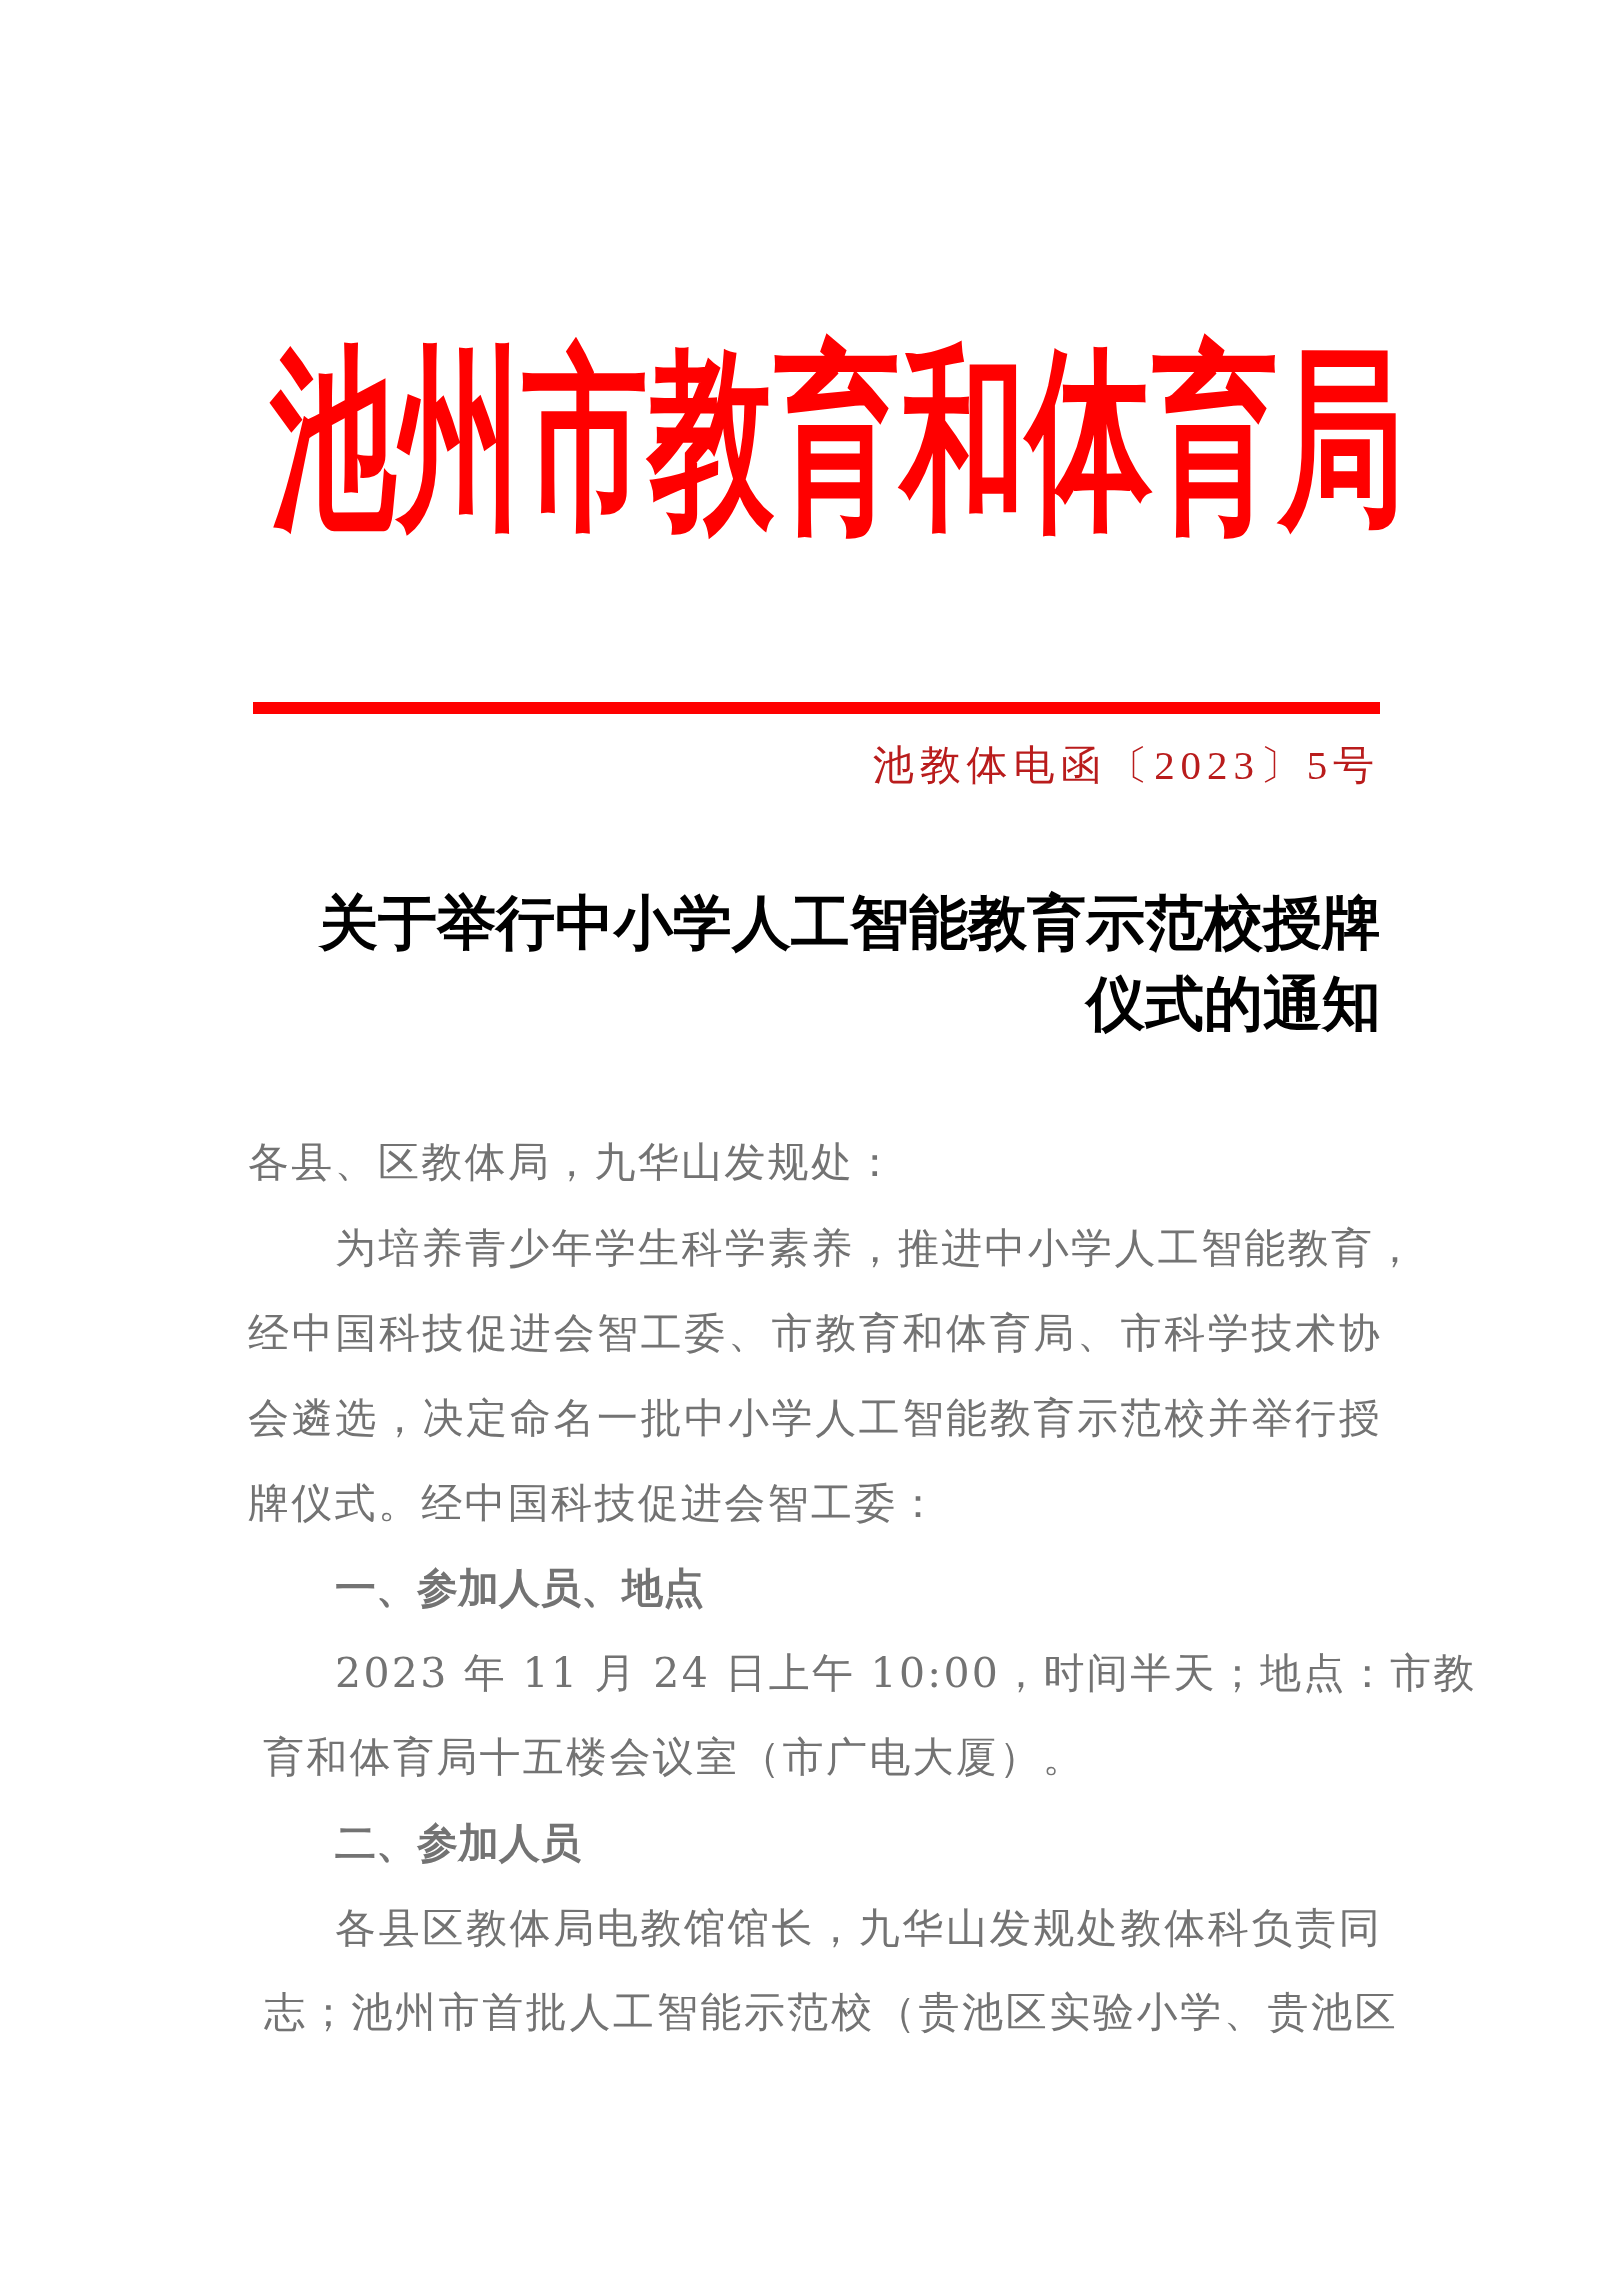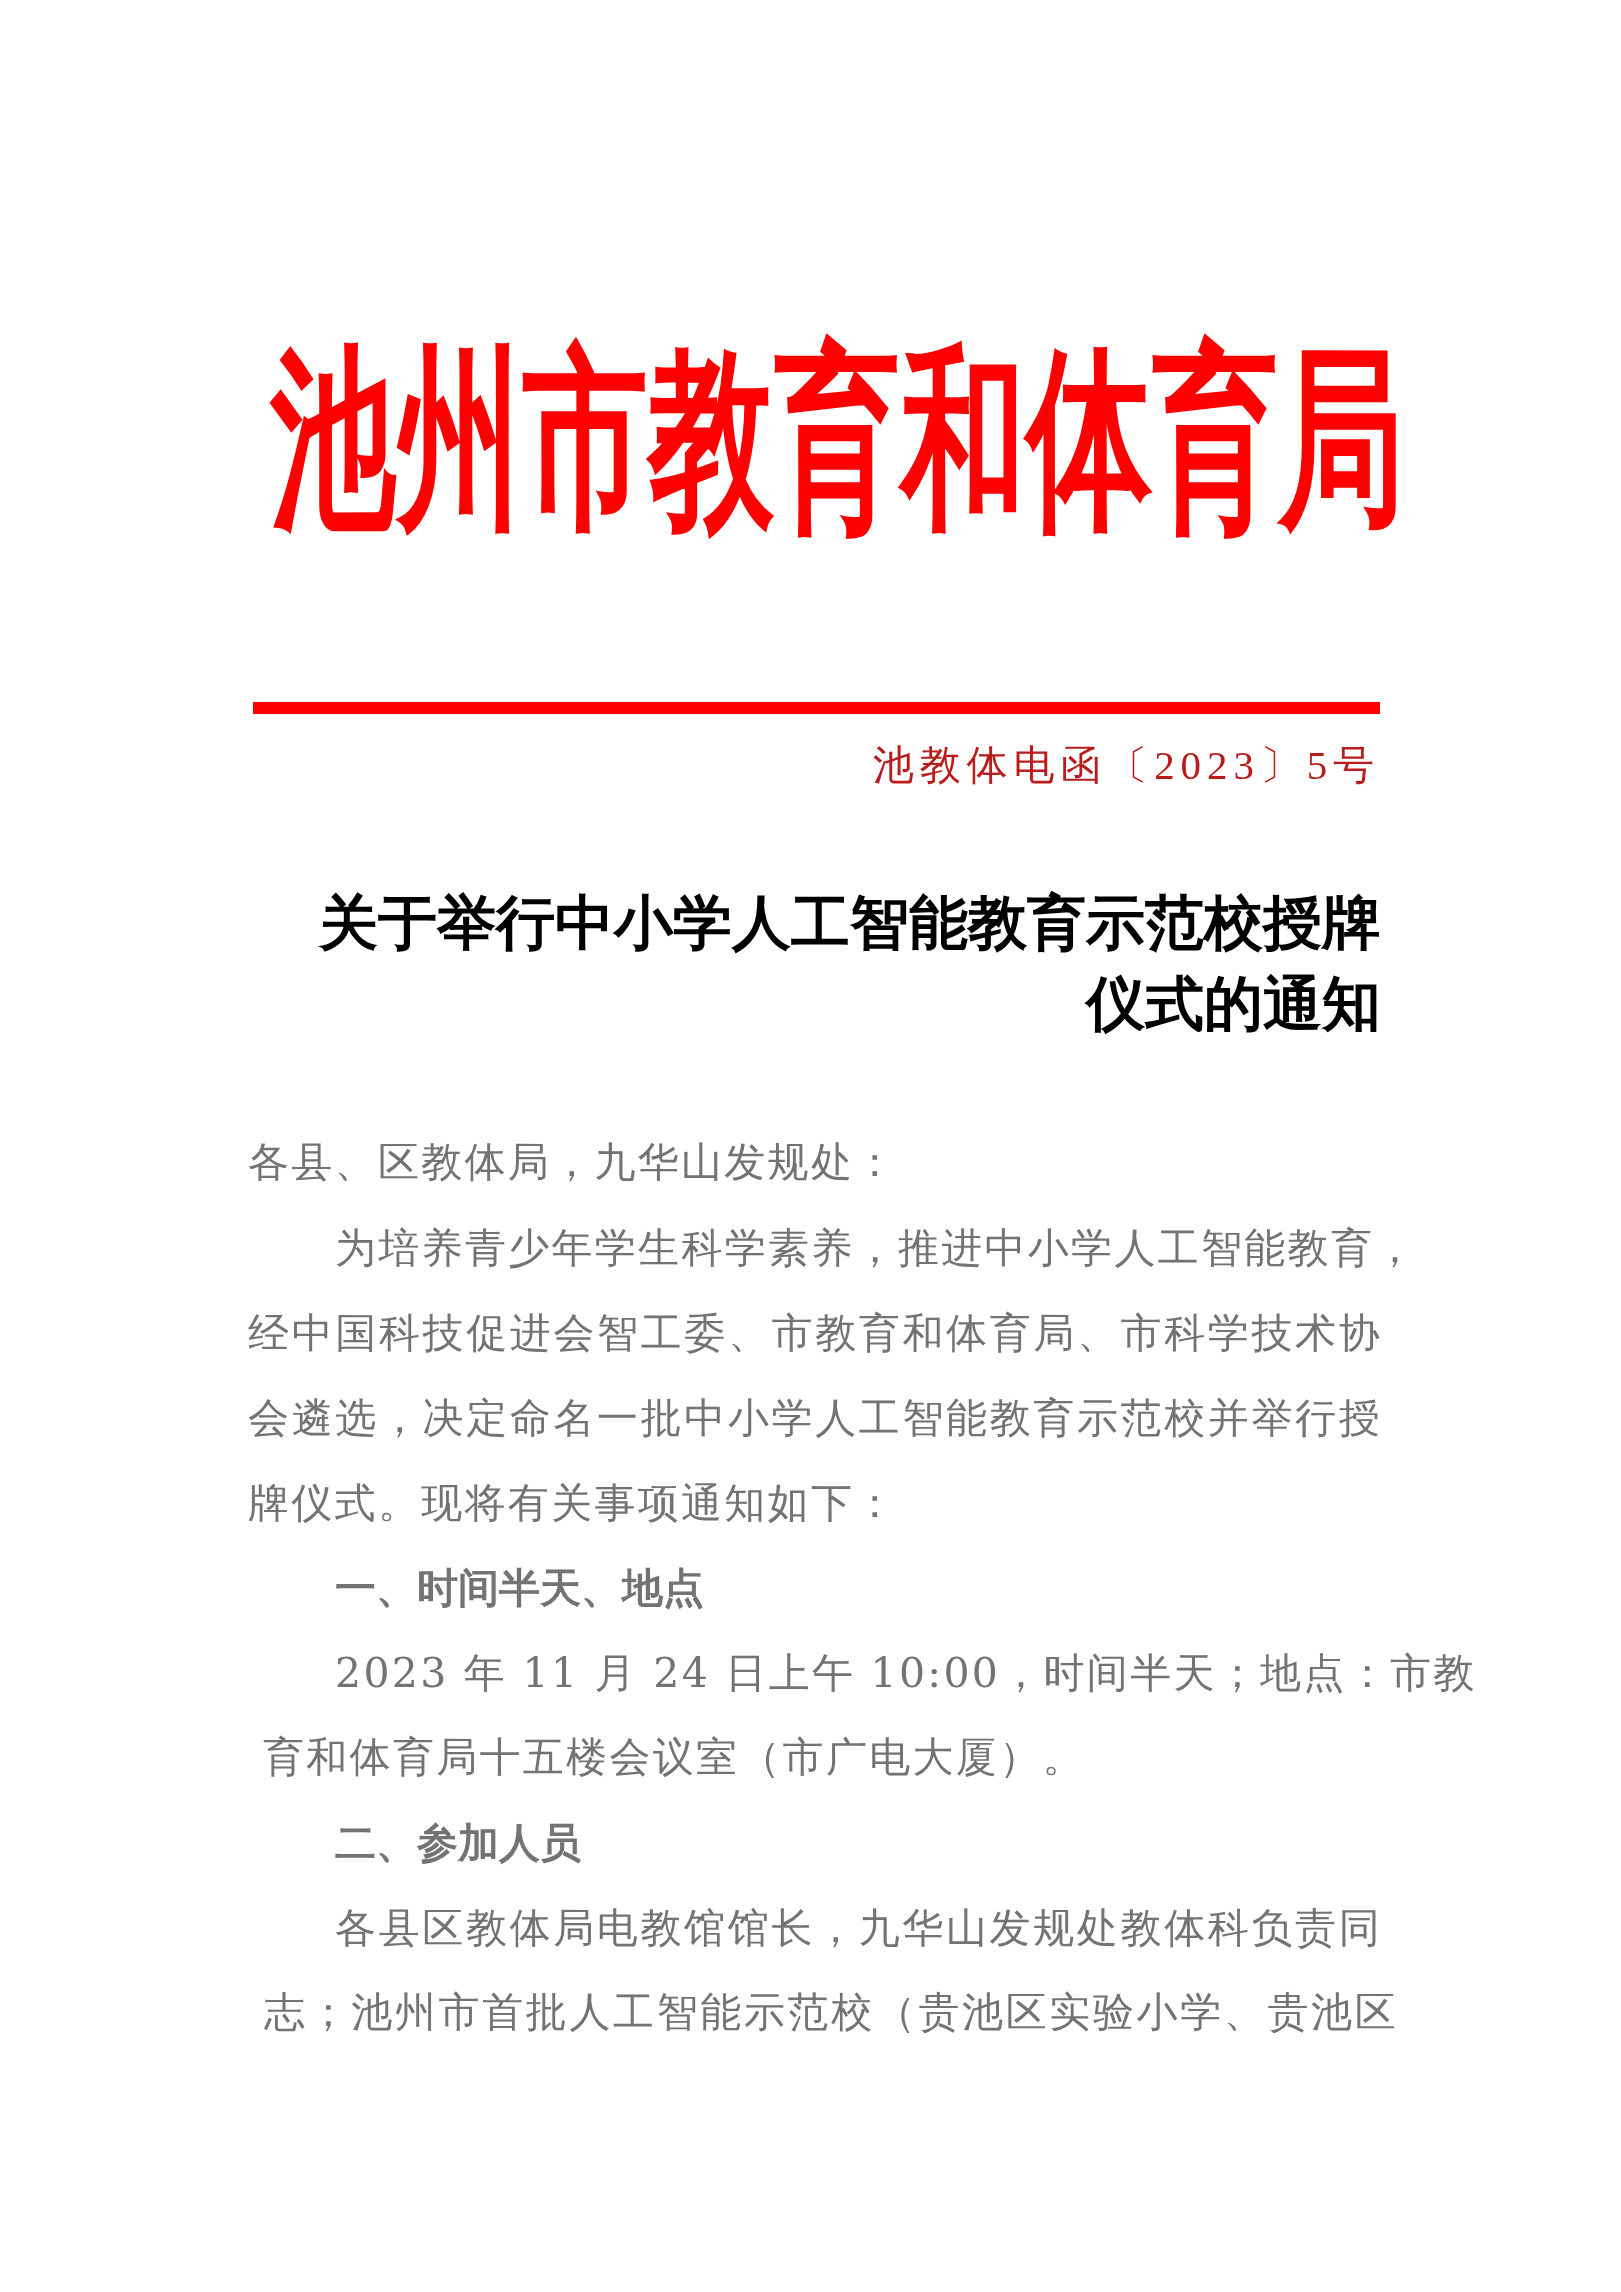--- a/index.html
+++ b/index.html
@@ -75,23 +75,23 @@
   <div class="doc-number">池教体电函〔2023〕5号</div>
 
   <div class="doc-title l1">关于举行中小学人工智能教育示范校授牌</div>
   <div class="doc-title l2">仪式的通知</div>
 
   <div class="line" style="top:1120px;">各县、区教体局，九华山发规处：</div>
 
   <div class="line justify" style="top:1291px;">经中国科技促进会智工委、市教育和体育局、市科学技术协</div>
   <div class="line indent justify" style="top:1206px;">为培养青少年学生科学素养，推进中小学人工智能教育，</div>
   <div class="line justify" style="top:1376px;">会遴选，决定命名一批中小学人工智能教育示范校并举行授</div>
-  <div class="line" style="top:1461px;">牌仪式。现将有关事项通知如下：</div>
+  <div class="line" style="top:1461px;">牌仪式。经中国科技促进会智工委：</div>
 
-  <div class="line indent heading" style="top:1546px;">一、时间半天、地点</div>
+  <div class="line indent heading" style="top:1546px;">一、参加人员、地点</div>
   <div class="line indent justify" style="top:1631px;">2023 年 11 月 24 日上午 10:00，时间半天；地点：市教</div>
   <div class="line" style="top:1715px;margin-left:15px;">育和体育局十五楼会议室（市广电大厦）。</div>
 
   <div class="line indent justify" style="top:1886px;">各县区教体局电教馆馆长，九华山发规处教体科负责同</div>
   <div class="line indent heading" style="top:1801px;">二、参加人员</div>
   <div class="line justify" style="top:1970px;margin-left:16px;">志；池州市首批人工智能示范校（贵池区实验小学、贵池区</div>
 
 </div>
 
 

